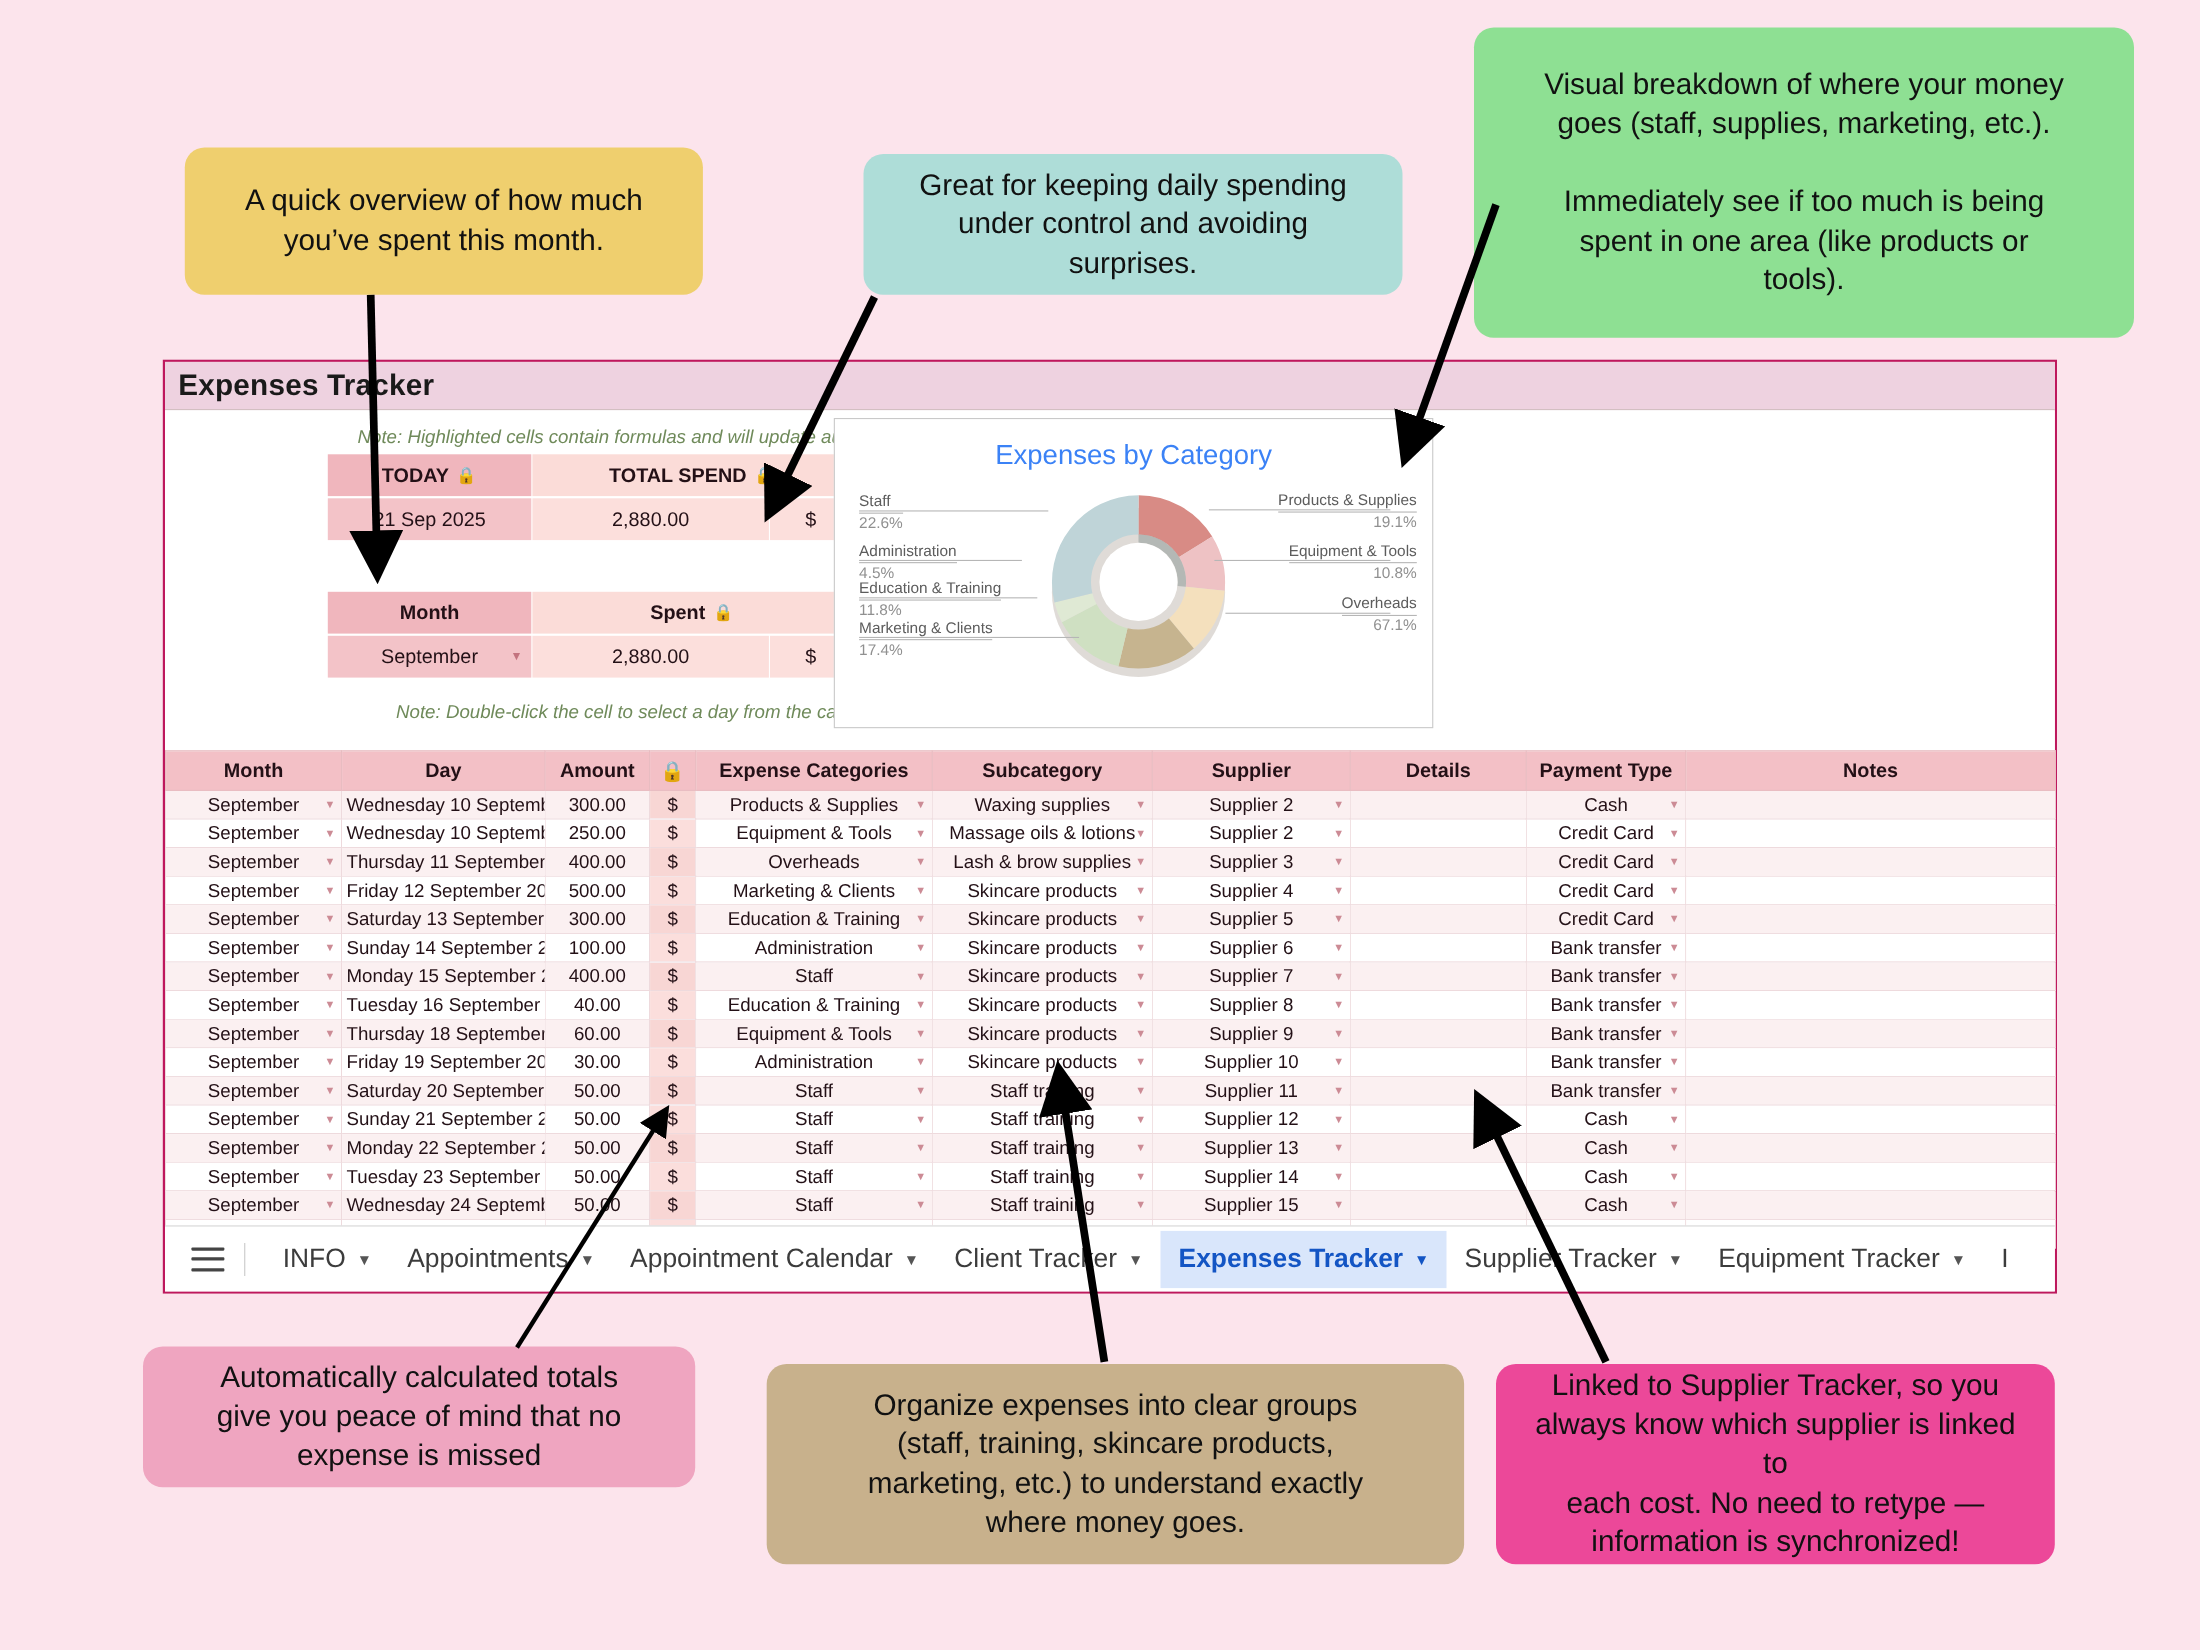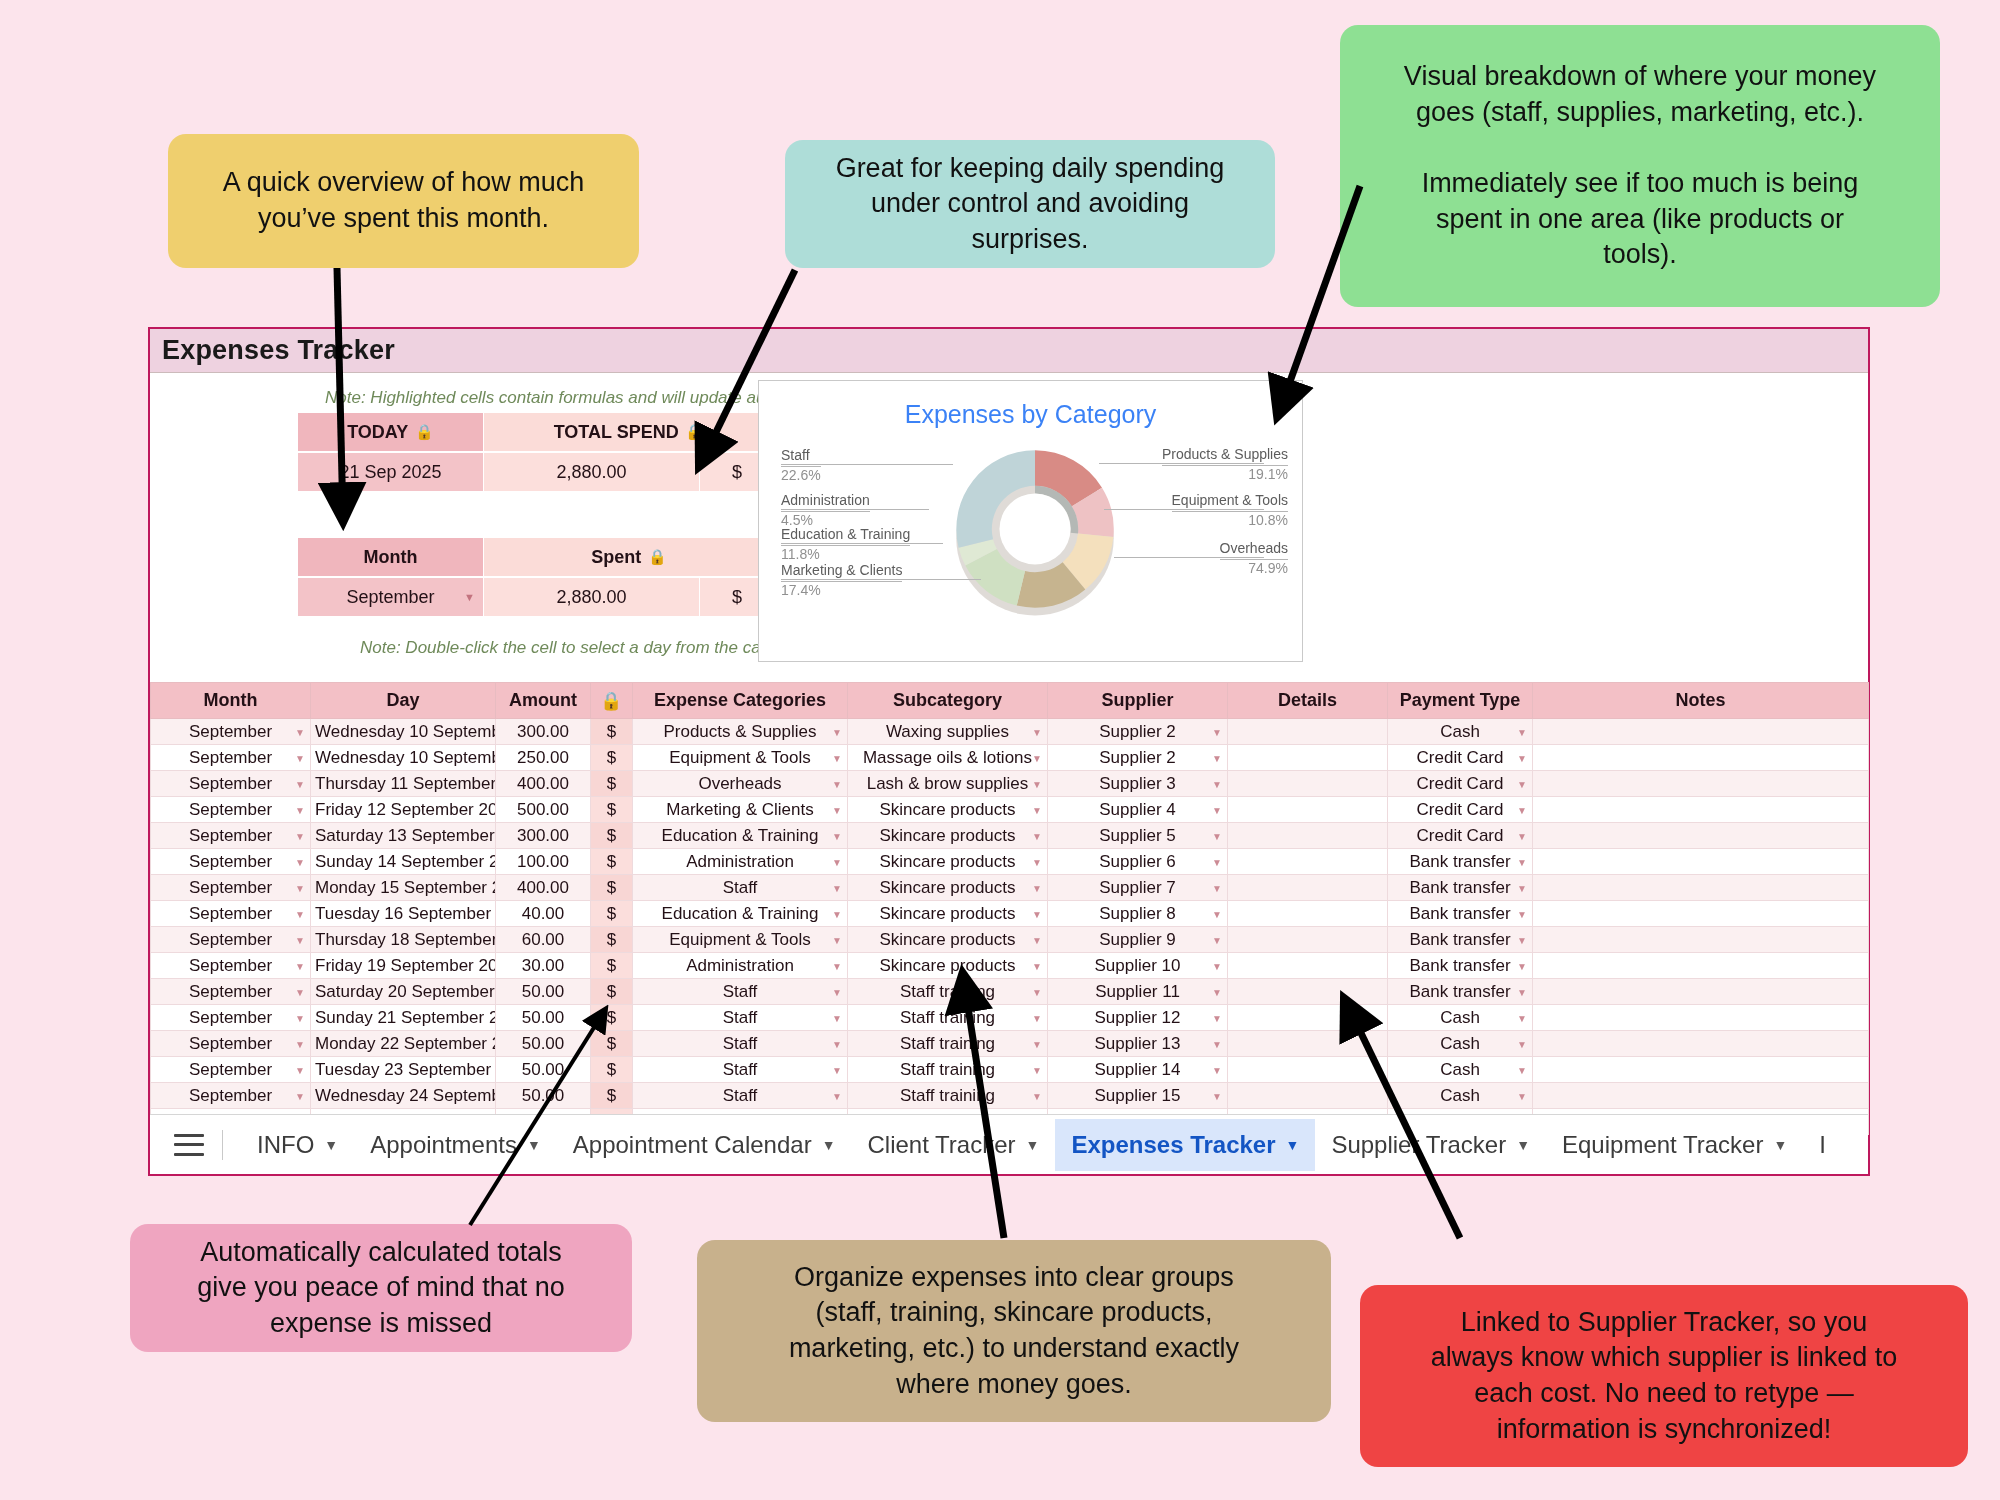--- a/index.html
+++ b/index.html
@@ -23,21 +23,21 @@
     font-size:27px;
     line-height:1.32;
     padding:31px 22px;
     white-space:pre-line;
   }
   #co-overview{left:168px;top:134px;width:471px;height:134px;background:#efcf6e;}
   #co-daily{left:785px;top:140px;width:490px;height:128px;background:#aeddd8;}
   #co-visual{left:1340px;top:25px;width:600px;height:282px;background:#8ee093;font-size:27px;}
   #co-totals{left:130px;top:1224px;width:502px;height:128px;background:#efa5c0;}
   #co-organize{left:697px;top:1240px;width:634px;height:182px;background:#c8b18c;}
-  #co-linked{left:1360px;top:1240px;width:608px;height:182px;background:#ef4444;margin-top:45px;}
+  #co-linked{left:1360px;top:1240px;width:508px;height:182px;background:#ec4899;}
 
   
   .arrows{position:absolute;left:0;top:0;width:2000px;height:1500px;pointer-events:none;}
 
   
   #sheet{
     position:absolute;left:148px;top:327px;width:1722px;height:849px;
     background:#ffffff;
     border:2px solid #be185d;
     box-sizing:border-box;
@@ -243,21 +243,21 @@
         <div class="lbl right" style="right:14px;top:65px;">
           <div class="lbl-rule">Products &amp; Supplies</div>
           <div class="pct">19.1%</div>
         </div>
         <div class="lbl right" style="right:14px;top:111px;">
           <div class="lbl-rule">Equipment &amp; Tools</div>
           <div class="pct">10.8%</div>
         </div>
         <div class="lbl right" style="right:14px;top:159px;">
           <div class="lbl-rule">Overheads</div>
-          <div class="pct">74.9%</div>
+          <div class="pct">67.1%</div>
         </div>
       </div>
 
       <div id="grid">
         <table class="gt">
           <colgroup>
             <col class="c-month">
               <col class="c-day">
               <col class="c-amount">
               <col class="c-cur">

